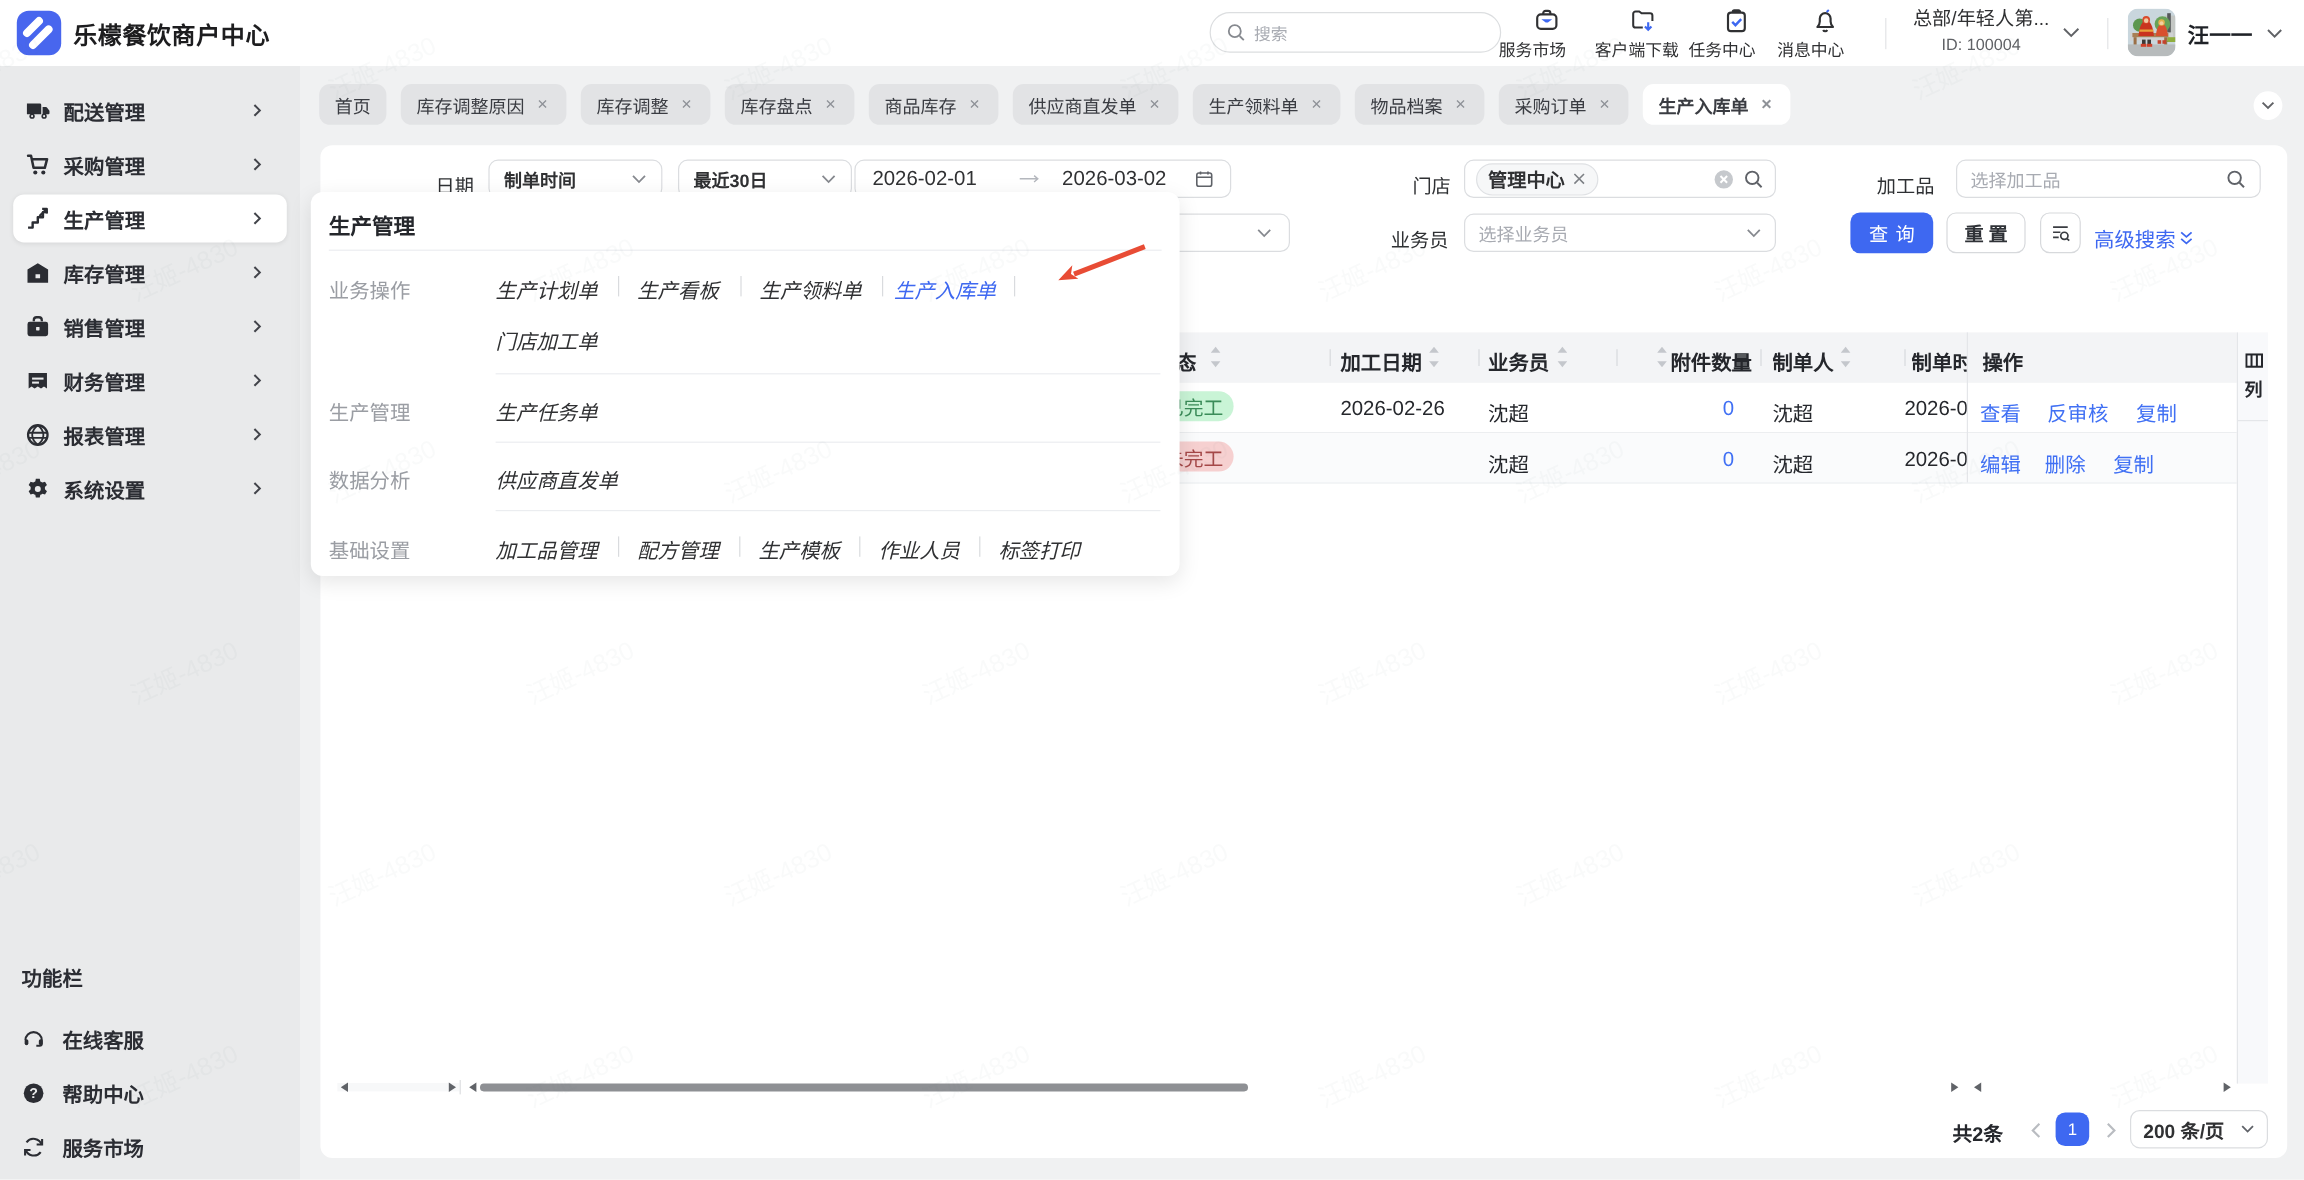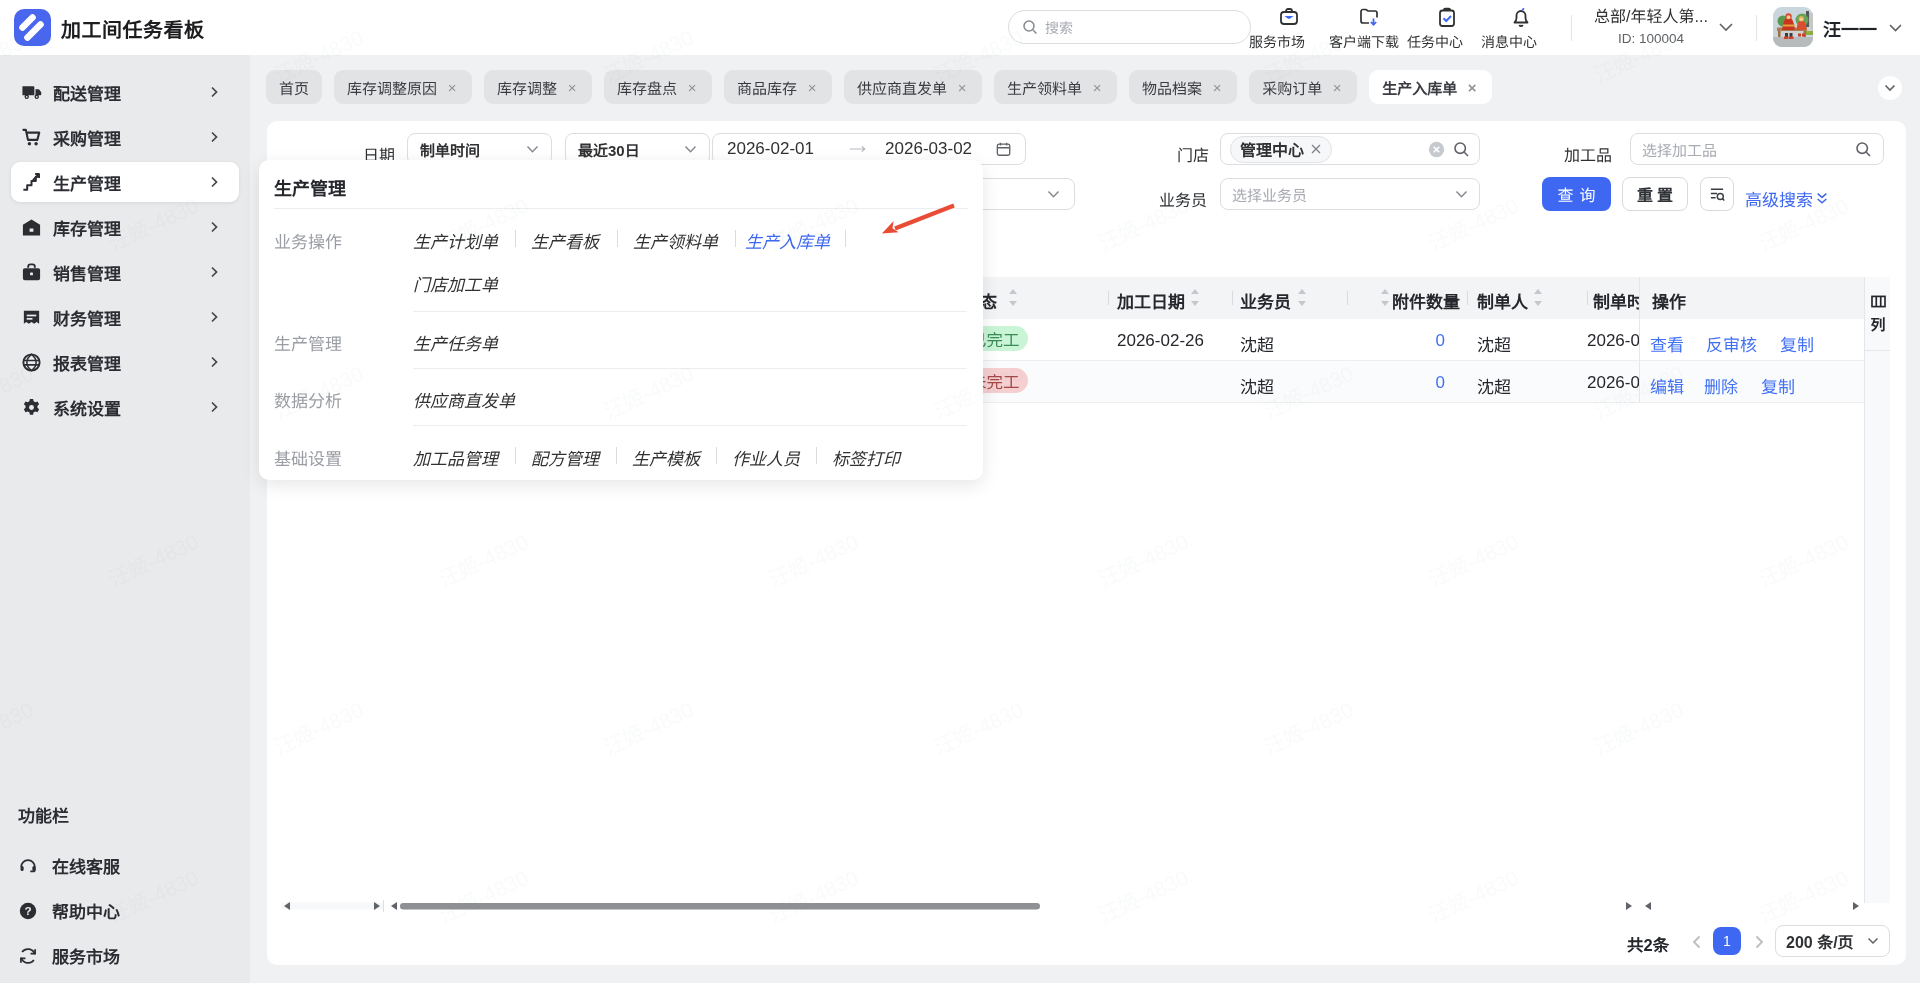--- a/index.html
+++ b/index.html
@@ -68,21 +68,21 @@
 </style>
 </head>
 <body>
 <div class="topbar">
   <div class="logo">
     <svg width="37" height="37" viewBox="0 0 37 37">
       <path d="M8.5 18.5 L18.5 8.5" stroke="#fff" stroke-width="6.6" stroke-linecap="round" fill="none"></path>
       <path d="M13.5 28.5 L26.5 15.5" stroke="#fff" stroke-width="6.6" stroke-linecap="round" fill="none"></path>
     </svg>
   </div>
-  <div class="brand">加工间任务看板</div>
+  <div class="brand">乐檬餐饮商户中心</div>
   <div class="searchbox">
     <svg width="16" height="16" viewBox="0 0 16 16" fill="none" stroke="#86898f" stroke-width="1.5">
         <circle cx="7" cy="7" r="5"></circle>
         <path d="M11 11 L14.5 14.5"></path>
       </svg>
     <span>搜索</span>
   </div>
   <div class="ticon" style="left:1249px">
     <svg width="22" height="22" viewBox="0 0 22 22" fill="none" stroke="#303133" stroke-width="1.8">
         <rect x="3" y="6" width="16" height="12" rx="3"></rect>

